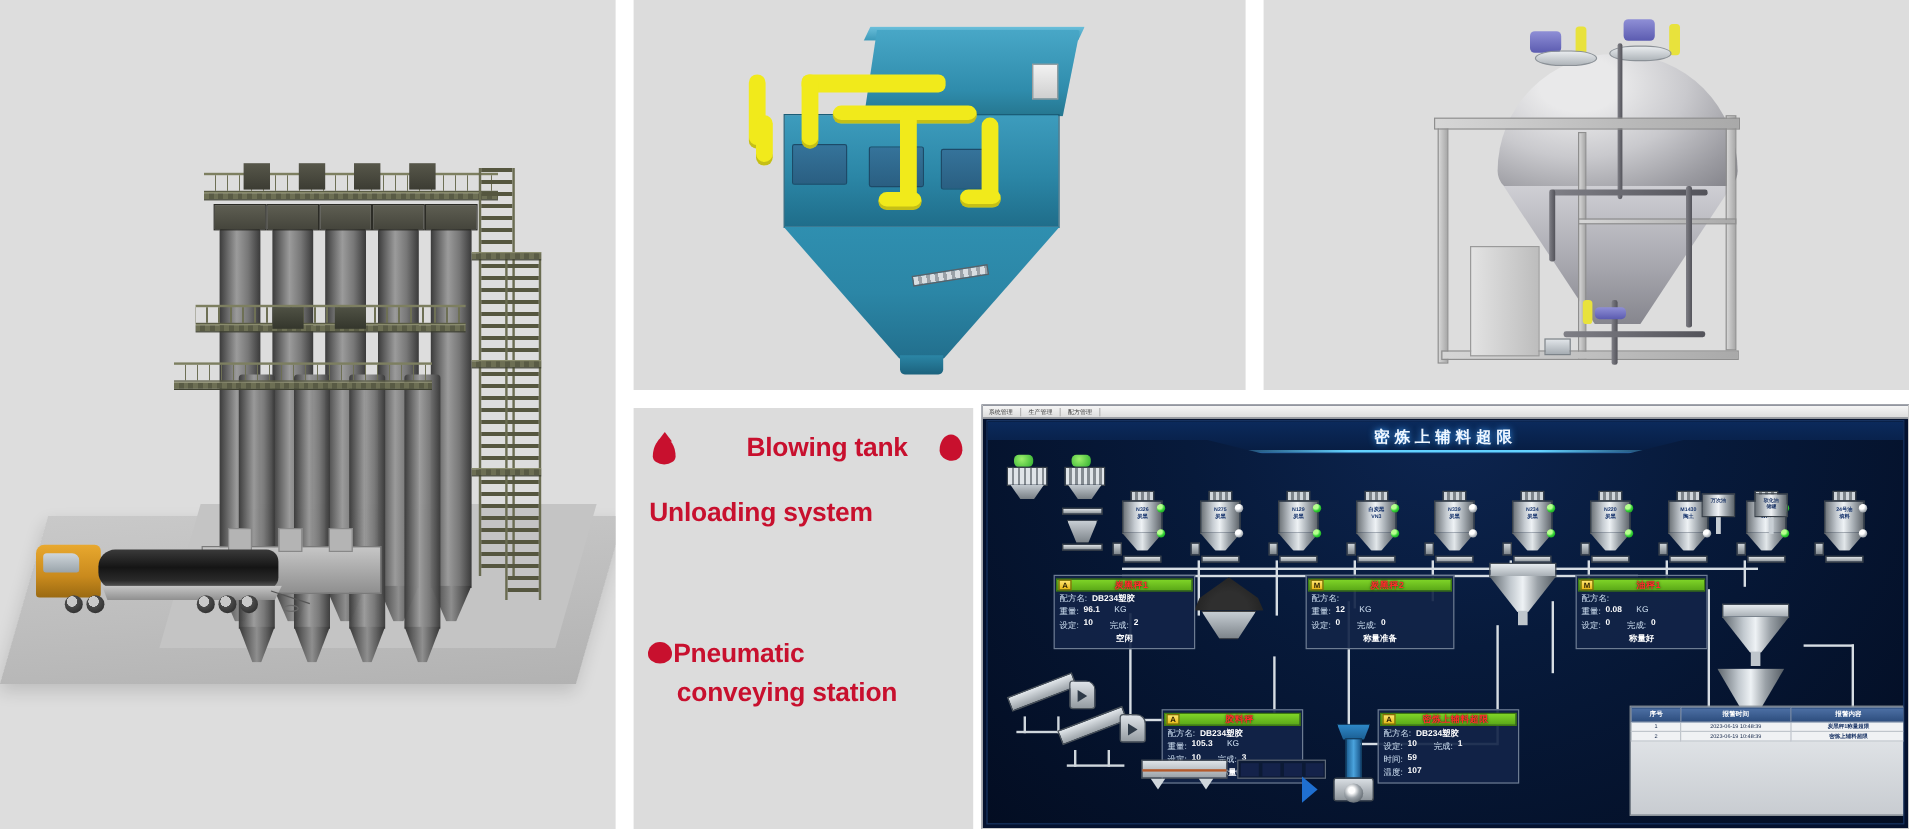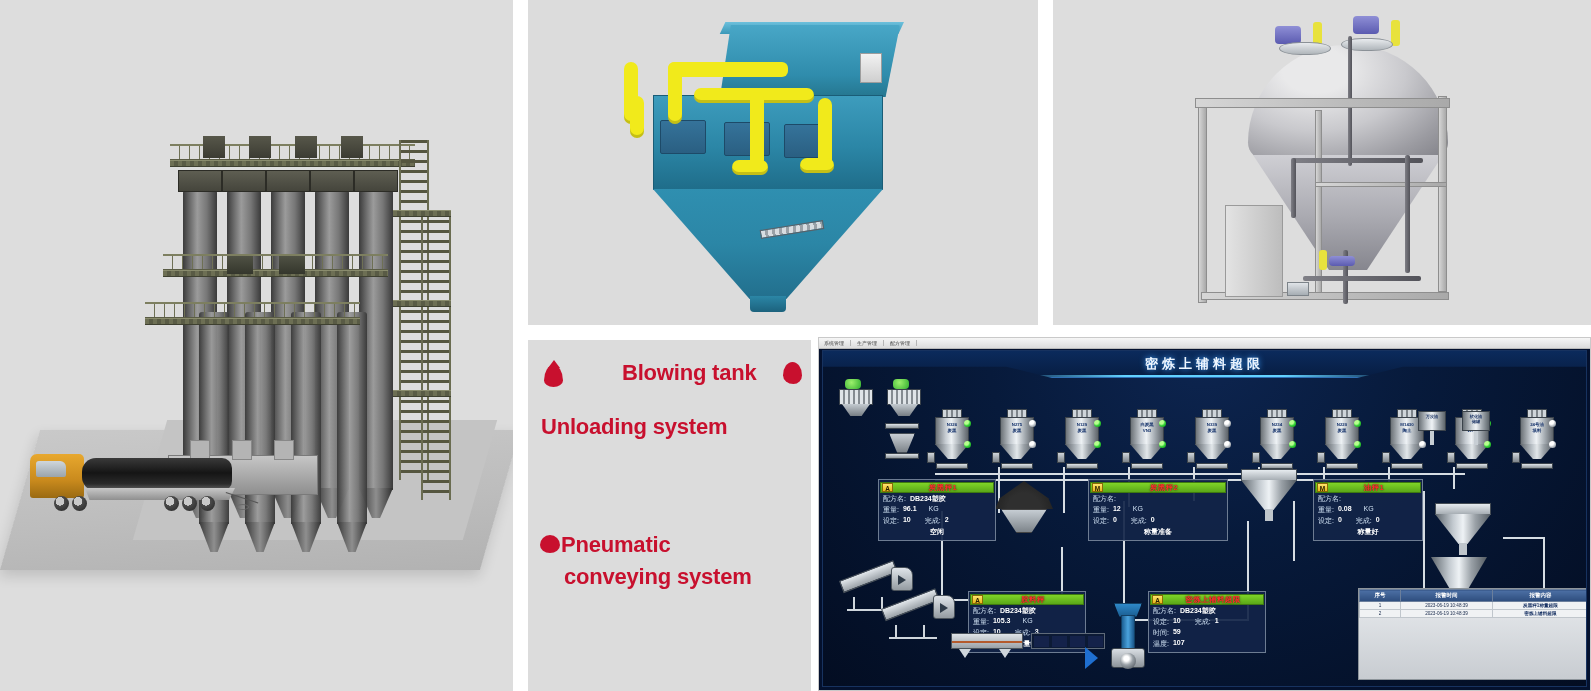--- a/index.html
+++ b/index.html
@@ -500,21 +500,21 @@
 
   <div class="panel" id="panel-caption">
     <div class="drop tip" style="left:16px;  top:25px;"></div>
     <div class="drop" style="left:255px; top:22px; border-radius:50% 50% 45% 55%/60% 60% 40% 40%;"></div>
     <div class="capRow" style="left:94px; top:20px; font-size:22px;">Blowing tank</div>
 
     <div class="capRow" style="left:13px; top:74px; font-size:22px;">Unloading system</div>
 
     <div class="drop" style="left:12px; top:195px; width:20px; height:18px; border-radius:50% 50% 50% 50%/55% 55% 45% 45%;"></div>
     <div class="capRow" style="left:33px;  top:192px; font-size:22px;">Pneumatic</div>
-    <div class="capRow" style="left:36px;  top:224px; font-size:22px;">conveying system</div>
+    <div class="capRow" style="left:36px;  top:224px; font-size:22px;">conveying station</div>
   </div>
 
   <div class="panel" id="panel-hmi">
 
     <div class="hmiMenu">
       <span>系统管理</span>
       <span>生产管理</span>
       <span>配方管理</span>
     </div>
 
@@ -743,21 +743,21 @@
               <span class="k" style="margin-left:8px">KG</span>
             </div>
             <div class="ln">
               <span class="k">设定:</span>
               <span class="v">10</span>
               <span class="k" style="margin-left:10px">完成:</span>
               <span class="v">2</span>
             </div>
             <div class="status">空闲</div>
           </div>
-          <div class="dataBox" style="left: 265px; top: 128px; width: 140px;">
+          <div class="dataBox" style="left: 265px; top: 128px; width: 124px;">
             <div class="hdr">
               <div class="mode">M</div>
               <div class="hdrTxt">炭黑秤2</div>
             </div>
             <div class="ln">
               <span class="k">配方名:</span>
               <span class="v"></span>
             </div>
             <div class="ln">
               <span class="k">重量:</span>

